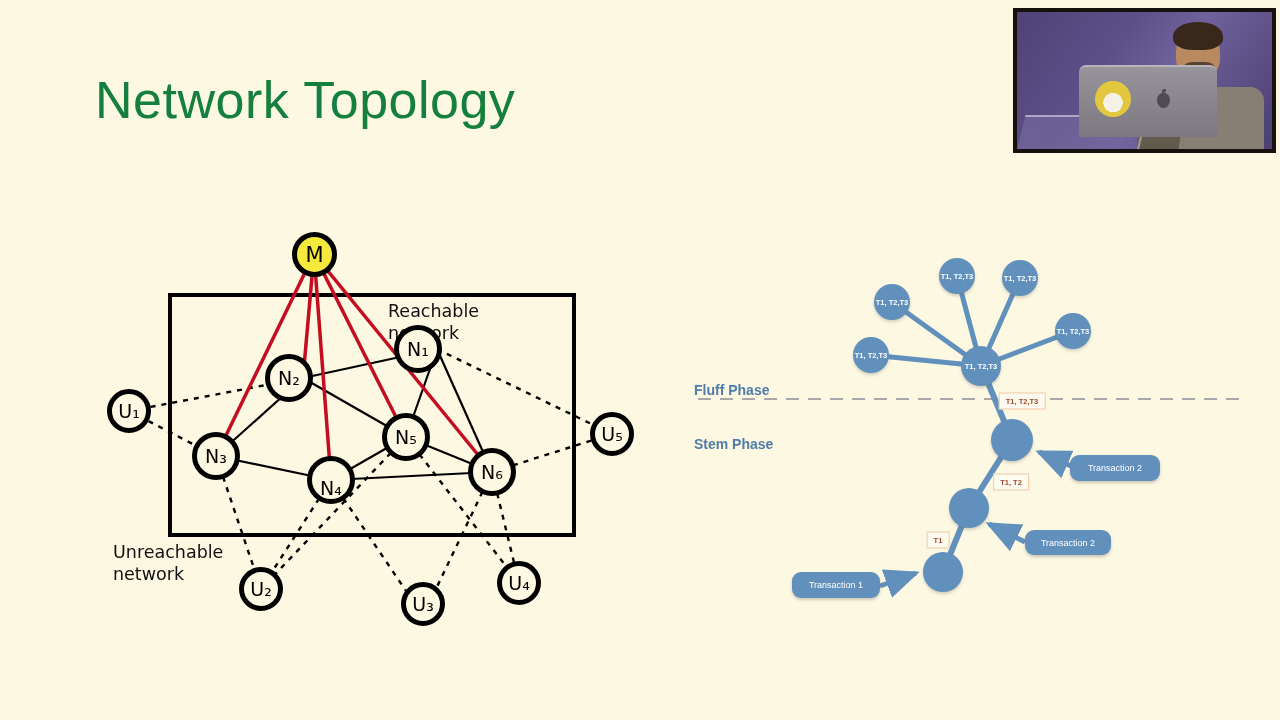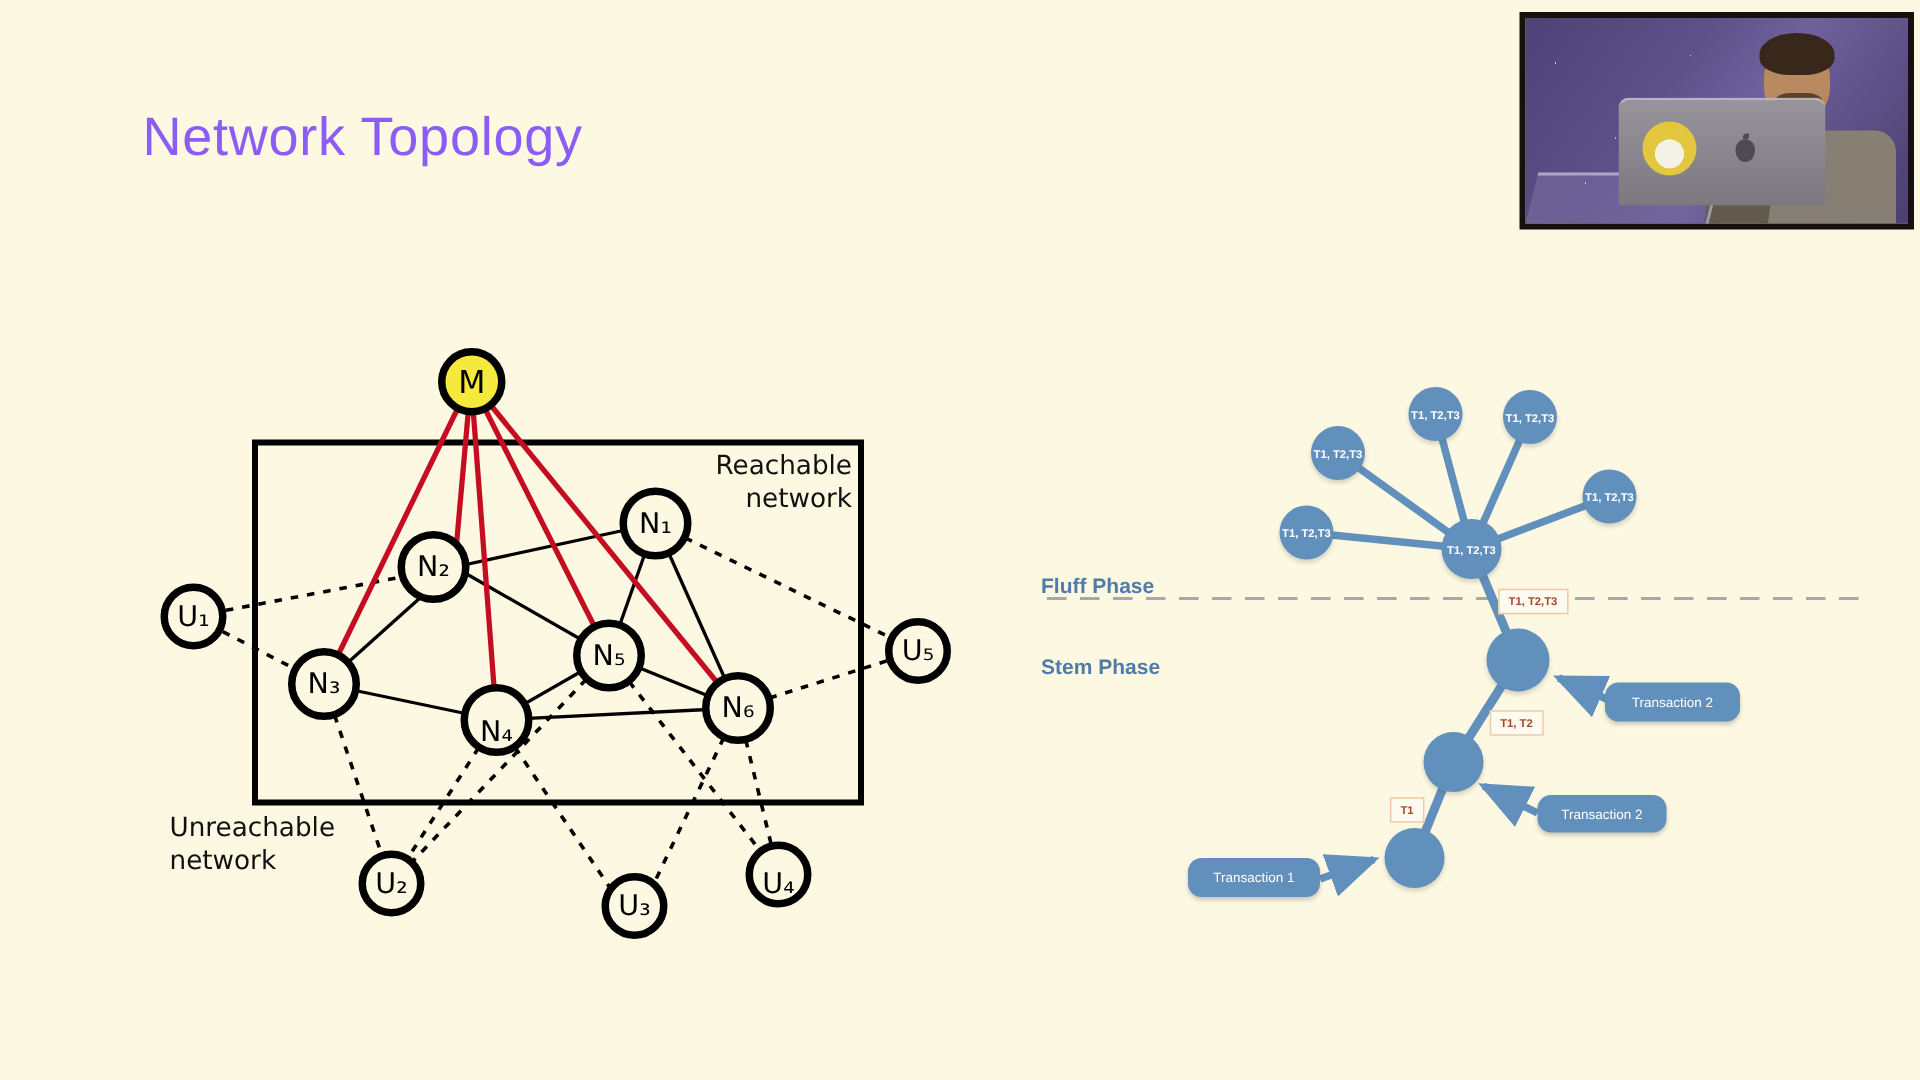--- a/index.html
+++ b/index.html
@@ -1,33 +1,33 @@
 <!DOCTYPE html>
 <html><head>
 <meta charset="utf-8">
 <style>
   html,body{margin:0;padding:0;}
   body{width:1280px;height:720px;overflow:hidden;background:#fcf8e1;
        font-family:"Liberation Sans",sans-serif;position:relative;}
   .slide{position:absolute;inset:0;background:#fcf8e1;}
 
   
-  .title{position:absolute;left:95px;top:70px;font-size:36px;color:#8b5cf6;
+  .title{position:absolute;left:95px;top:70px;font-size:52px;color:#15803d;
          letter-spacing:.5px;font-family:"Liberation Sans",sans-serif;}
 
   
   .netdiag{position:absolute;left:90px;top:225px;width:580px;height:440px;}
   .netdiag svg{position:absolute;left:0;top:0;}
   .gnode{position:absolute;box-sizing:border-box;border:5px solid #000;border-radius:50%;
          background:#fcf8e1;display:flex;align-items:center;justify-content:center;
          font-family:"DejaVu Sans",sans-serif;font-size:19px;color:#000;z-index:3;}
   .gnode.malicious{background:#f5e93d;font-size:21px;}
   .boxlabel{position:absolute;font-size:17.5px;color:#111;line-height:1.25;z-index:2;
             font-family:"DejaVu Sans",sans-serif;}
-  .boxlabel.right{text-align:right;}
+  .boxlabel.right{}
 
   
   .dandiag{position:absolute;left:690px;top:250px;width:580px;height:400px;}
   .dandiag svg{position:absolute;left:0;top:0;}
   .bnode{position:absolute;border-radius:50%;background:#6190bd;z-index:3;
          display:flex;align-items:center;justify-content:center;
          box-shadow:0 2px 3px rgba(90,90,90,.25);}
   .bnode span{color:#fff;font-size:7.5px;font-weight:bold;white-space:nowrap;
               font-family:"Liberation Sans",sans-serif;}
   .phaselabel{position:absolute;font-size:14px;font-weight:bold;color:#4f7ca8;z-index:2;}
@@ -118,21 +118,21 @@
         <line x1="224" y1="29" x2="213" y2="153"></line>
         <line x1="224" y1="29" x2="241" y2="255"></line>
         <line x1="224" y1="29" x2="316" y2="212"></line>
         <line x1="224" y1="29" x2="402" y2="247"></line>
       </g>
     </svg>
 
     <div class="gnode malicious" style="left:202px;top:7px;width:45px;height:45px;">
         <span>M</span>
       </div>
-    <div class="gnode" style="left:323px;top:100px;width:48px;height:48px;">
+    <div class="gnode" style="left:304px;top:100px;width:48px;height:48px;">
         <span>N₁</span>
       </div>
     <div class="gnode" style="left:175px;top:129px;width:48px;height:48px;">
         <span>N₂</span>
       </div>
     <div class="gnode" style="left:102px;top:207px;width:48px;height:48px;">
         <span>N₃</span>
       </div>
     <div class="gnode" style="left:217px;top:231px;width:48px;height:48px;align-items:flex-end;">
         <span>N₄</span>
@@ -145,21 +145,21 @@
       </div>
     <div class="gnode" style="left:17px;top:164px;width:44px;height:44px;">
         <span>U₁</span>
       </div>
     <div class="gnode" style="left:149px;top:342px;width:44px;height:44px;">
         <span>U₂</span>
       </div>
     <div class="gnode" style="left:311px;top:357px;width:44px;height:44px;">
         <span>U₃</span>
       </div>
-    <div class="gnode" style="left:407px;top:336px;width:44px;height:44px;align-items:flex-end;">
+    <div class="gnode" style="left:407px;top:336px;width:44px;height:44px;">
         <span>U₄</span>
       </div>
     <div class="gnode" style="left:500px;top:187px;width:44px;height:44px;">
         <span>U₅</span>
       </div>
 
     <div class="boxlabel right" style="left:298px;top:76px;width:180px;">
       <div>Reachable</div>
       <div>network</div>
     </div>

